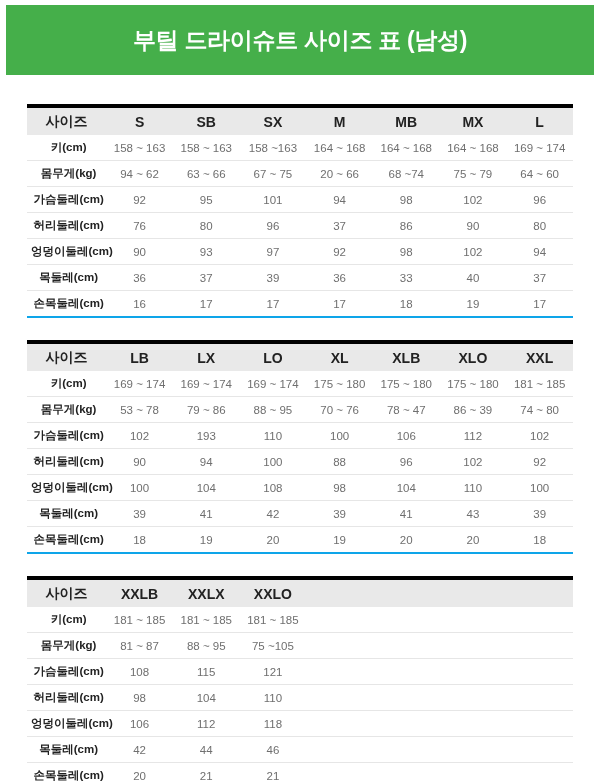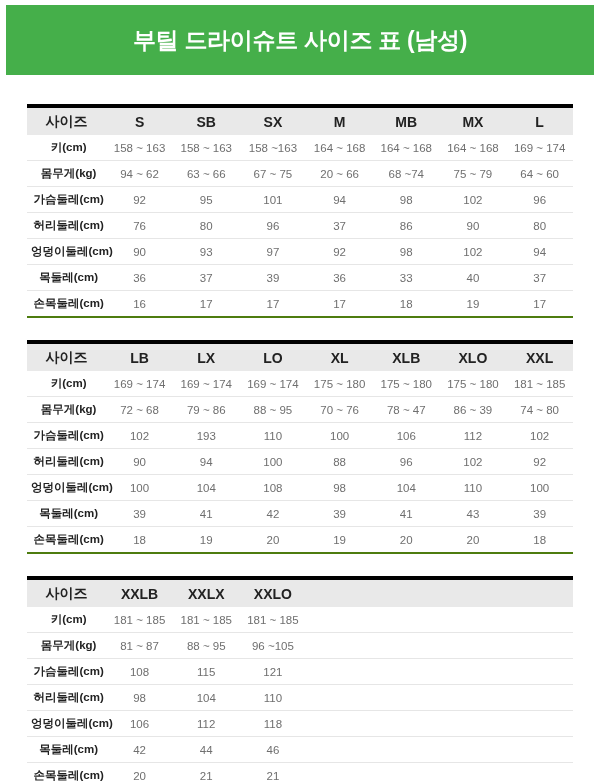--- a/index.html
+++ b/index.html
@@ -69,21 +69,21 @@
   .size-table thead th {
     background: #e9e9e9;
     font-weight: bold;
     font-size: 14px;
     color: #222222;
     height: 27px;
     border-top: 4px solid #000000;
     border-bottom: none;
   }
   .size-table tbody tr:last-child td {
-    border-bottom: 2px solid #4d7c0f;
+    border-bottom: 2px solid #0ea5e9;
   }
   .row-label {
     font-weight: bold;
     color: #222222;
     text-align: center;
     padding-left: 4px !important;
     font-size: 11.5px;
   }
   .cell-value {
     color: #6f6f6f;
@@ -231,21 +231,21 @@
             <td class="cell-value">169 ~ 174</td>
             <td class="cell-value">169 ~ 174</td>
             <td class="cell-value">169 ~ 174</td>
             <td class="cell-value">175 ~ 180</td>
             <td class="cell-value">175 ~ 180</td>
             <td class="cell-value">175 ~ 180</td>
             <td class="cell-value">181 ~ 185</td>
           </tr>
           <tr>
             <td class="row-label">몸무게(kg)</td>
-            <td class="cell-value">72 ~ 68</td>
+            <td class="cell-value">53 ~ 78</td>
             <td class="cell-value">79 ~ 86</td>
             <td class="cell-value">88 ~ 95</td>
             <td class="cell-value">70 ~ 76</td>
             <td class="cell-value">78 ~ 47</td>
             <td class="cell-value">86 ~ 39</td>
             <td class="cell-value">74 ~ 80</td>
           </tr>
           <tr>
             <td class="row-label">가슴둘레(cm)</td>
             <td class="cell-value">102</td>
@@ -329,21 +329,21 @@
             <td class="cell-value">181 ~ 185</td>
             <td class="cell-value cell-empty"></td>
             <td class="cell-value cell-empty"></td>
             <td class="cell-value cell-empty"></td>
             <td class="cell-value cell-empty"></td>
           </tr>
           <tr>
             <td class="row-label">몸무게(kg)</td>
             <td class="cell-value">81 ~ 87</td>
             <td class="cell-value">88 ~ 95</td>
-            <td class="cell-value">96 ~105</td>
+            <td class="cell-value">75 ~105</td>
             <td class="cell-value cell-empty"></td>
             <td class="cell-value cell-empty"></td>
             <td class="cell-value cell-empty"></td>
             <td class="cell-value cell-empty"></td>
           </tr>
           <tr>
             <td class="row-label">가슴둘레(cm)</td>
             <td class="cell-value">108</td>
             <td class="cell-value">115</td>
             <td class="cell-value">121</td>

